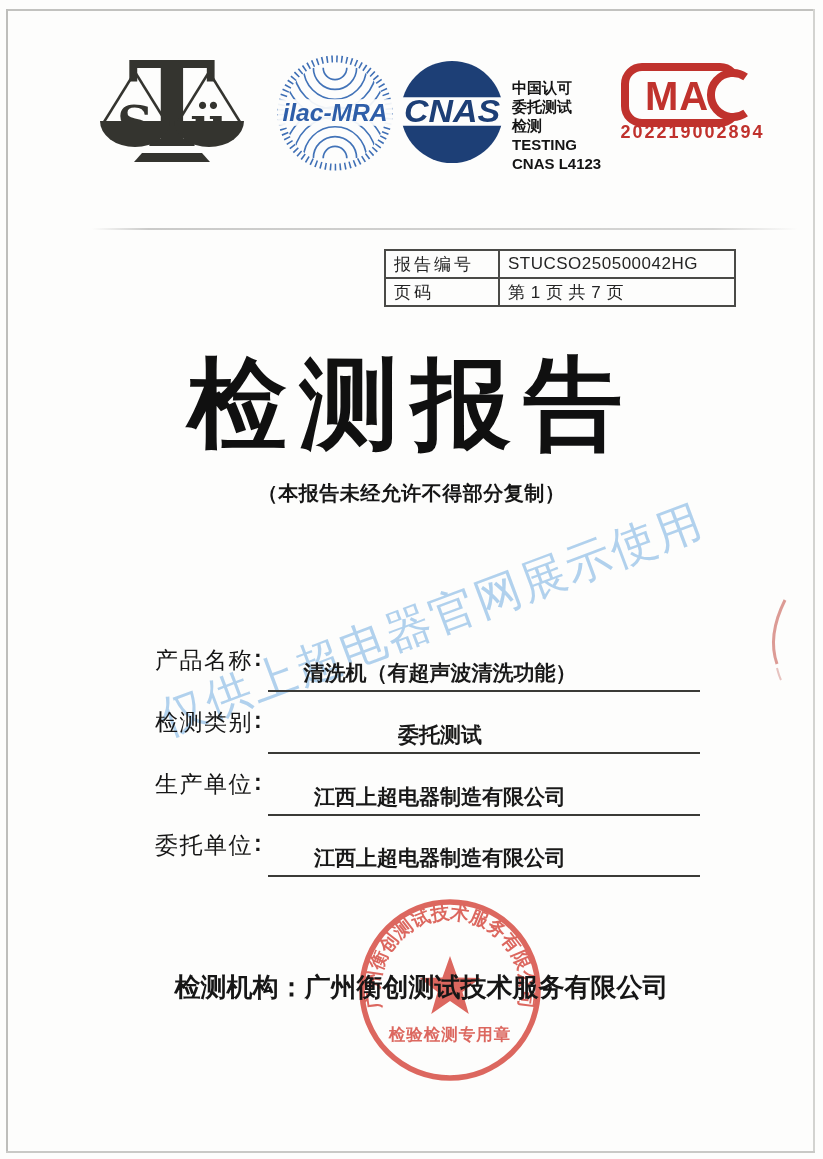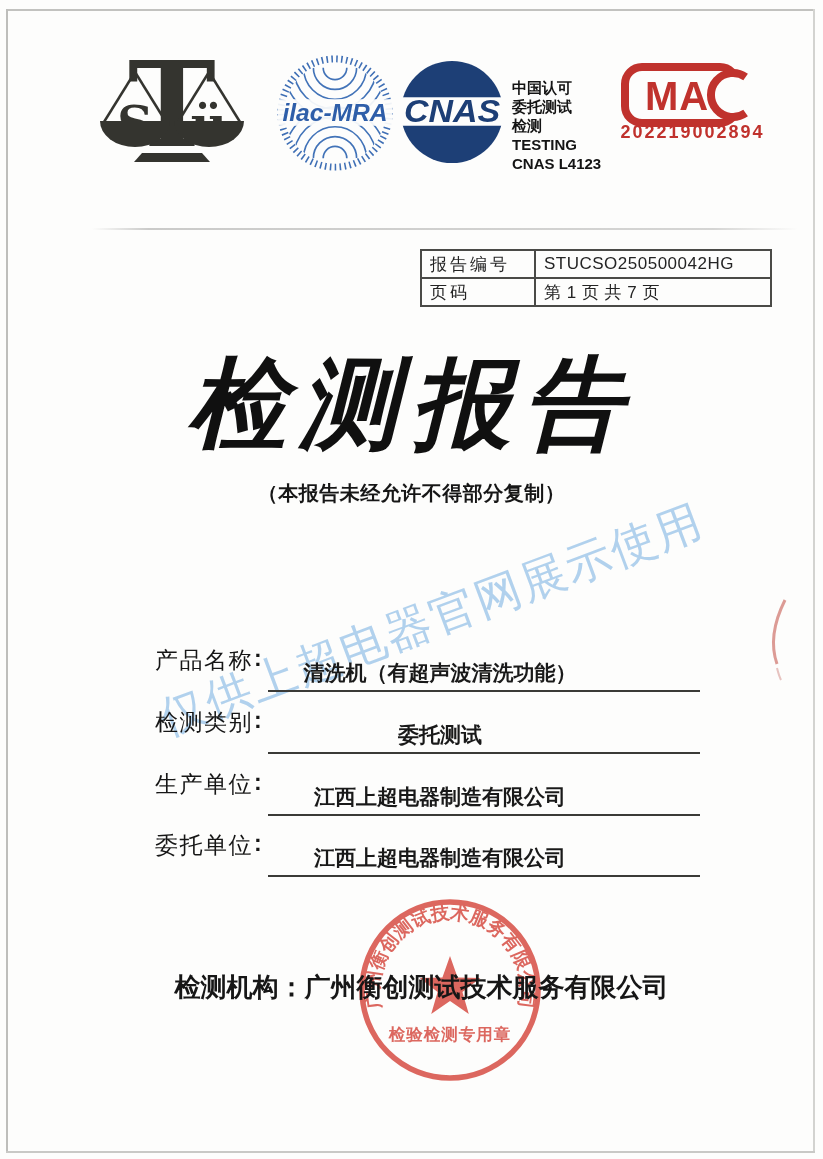--- a/index.html
+++ b/index.html
@@ -16,28 +16,28 @@
   
   .logo-stu{position:absolute;left:92px;top:50px;}
   .logo-ilac{position:absolute;left:276px;top:54px;}
   .logo-cnas{position:absolute;left:398px;top:58px;}
   .cnas-caption{position:absolute;left:512px;top:78px;width:110px;font-weight:bold;
                 font-size:15px;line-height:19px;color:#141414;}
   .logo-cma{position:absolute;left:620px;top:62px;}
   .cma-number{position:absolute;left:600px;top:122px;width:185px;text-align:center;
               font-size:18px;font-weight:600;letter-spacing:2px;color:#c0322d;}
   
-  .report-table{position:absolute;left:420px;top:249px;border-collapse:collapse;border-radius:23px;}
+  .report-table{position:absolute;left:384px;top:249px;border-collapse:collapse;border-radius:23px;}
   .report-table td{border:2px solid #4a4a47;height:26px;font-size:17px;color:#242424;
                    padding:0 8px;vertical-align:middle;white-space:nowrap;}
   .report-table td.lbl{width:96px;letter-spacing:3px;}
   .report-table td.val{width:218px;letter-spacing:.5px;margin-top:45px;}
   
   .title{position:absolute;top:346px;left:0;width:823px;text-align:center;
-         font-size:99px;line-height:116px;font-weight:bold;letter-spacing:13px;color:#101010;font-style:italic;}
+         font-size:99px;line-height:116px;font-weight:bold;letter-spacing:13px;color:#101010;}
   .copy-notice{position:absolute;top:480px;left:0;width:823px;text-align:center;
                font-size:20px;font-weight:bold;letter-spacing:.5px;color:#161616;}
   
   .watermark{position:absolute;left:162px;top:690px;width:600px;white-space:nowrap;
              font-size:46px;letter-spacing:2px;color:rgba(130,182,227,.62);
              transform:rotate(-20.5deg);transform-origin:left center;pointer-events:none;}
   
   .field-row{position:absolute;left:0;width:823px;height:54px;}
   .f-label{position:absolute;left:155px;top:0;font-size:23px;font-weight:normal;letter-spacing:1.5px;color:#161616;}
   .f-colon{position:absolute;left:254px;top:0;font-size:23px;font-weight:bold;color:#161616;}

